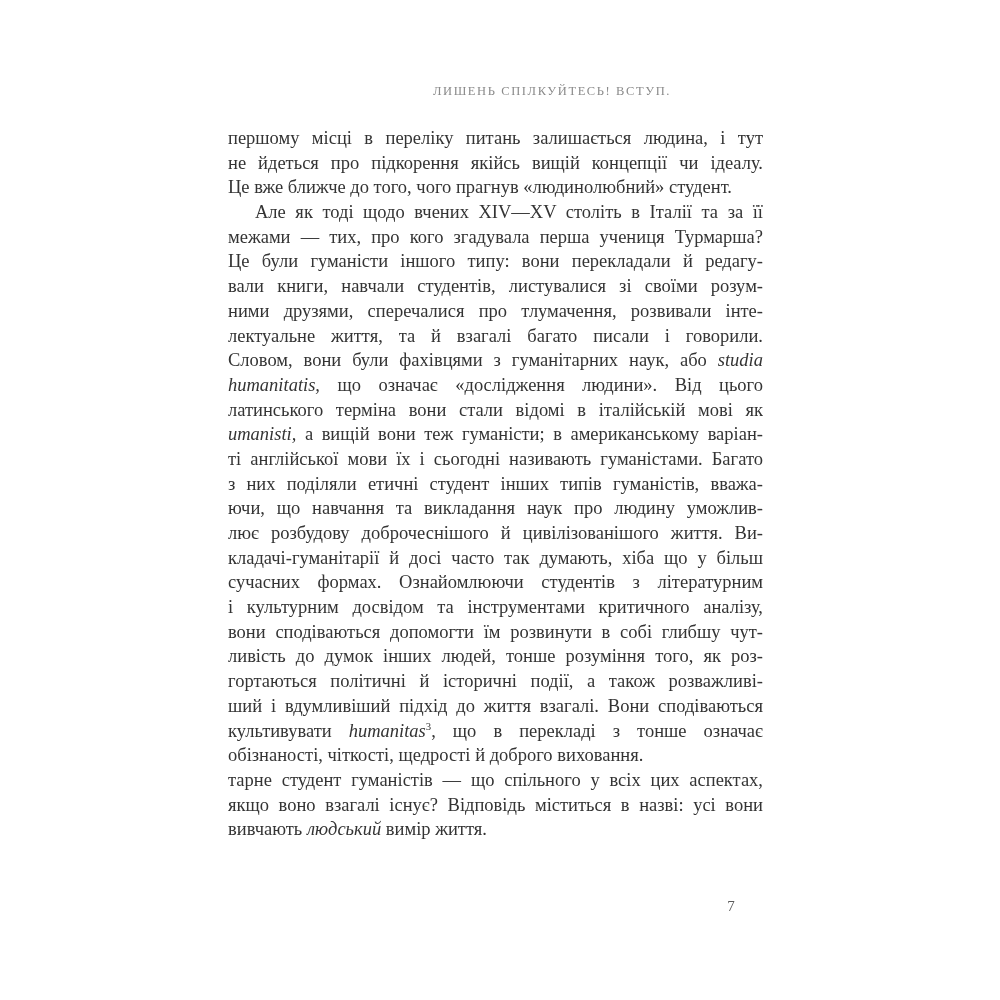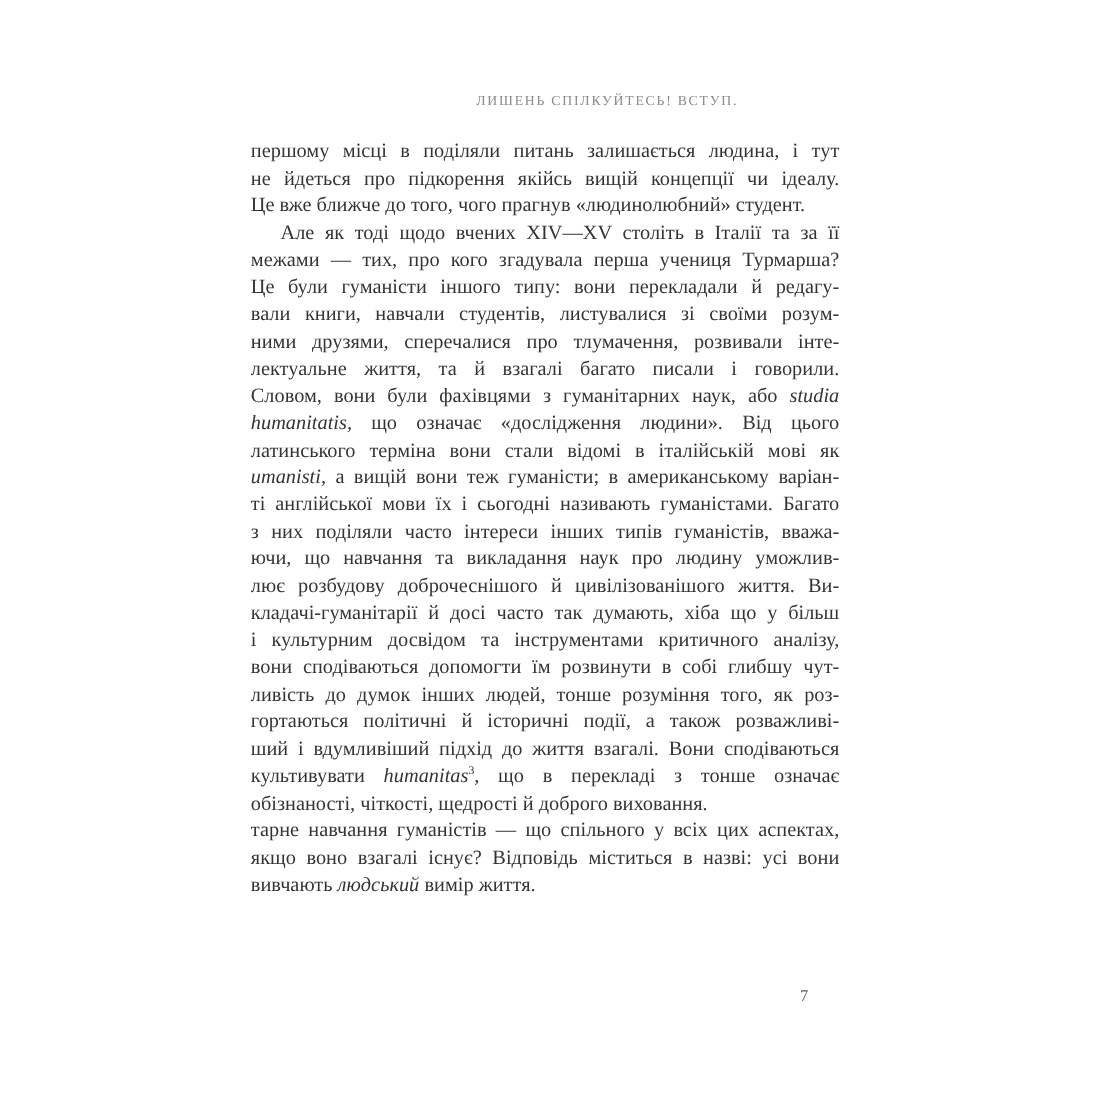--- a/index.html
+++ b/index.html
@@ -63,49 +63,50 @@
   }
 </style>
 </head>
 <body>
 
 <div class="book-page">
   <div class="running-header">ЛИШЕНЬ СПІЛКУЙТЕСЬ! ВСТУП.</div>
 
   <div class="body-text">
       <div class="paragraph">
-        <div class="line"><span>першому місці в поділяли питань залишається людина, і тут</span></div>
+        <div class="line"><span>першому місці в переліку питань залишається людина, і тут</span></div>
         <div class="line"><span>не йдеться про підкорення якійсь вищій концепції чи ідеалу.</span></div>
         <div class="line lastline"><span>Це вже ближче до того, чого прагнув «людинолюбний» студент.</span></div>
       </div>
       <div class="paragraph">
         <div class="line indent"><span>Але як тоді щодо вчених XIV—XV століть в Італії та за її</span></div>
         <div class="line"><span>межами — тих, про кого згадувала перша учениця Турмарша?</span></div>
         <div class="line"><span>Це були гуманісти іншого типу: вони перекладали й редагу-</span></div>
         <div class="line"><span>вали книги, навчали студентів, листувалися зі своїми розум-</span></div>
         <div class="line"><span>ними друзями, сперечалися про тлумачення, розвивали інте-</span></div>
         <div class="line"><span>лектуальне життя, та й взагалі багато писали і говорили.</span></div>
         <div class="line"><span>Словом, вони були фахівцями з гуманітарних наук, або </span><span class="it">studia</span></div>
         <div class="line"><span class="it">humanitatis,</span><span> що означає «дослідження людини». Від цього</span></div>
         <div class="line"><span>латинського терміна вони стали відомі в італійській мові як</span></div>
         <div class="line"><span class="it">umanisti,</span><span> а вищій вони теж гуманісти; в американському варіан-</span></div>
         <div class="line"><span>ті англійської мови їх і сьогодні називають гуманістами. Багато</span></div>
-        <div class="line"><span>з них поділяли часто інтереси інших типів гуманістів, вважа-</span></div>
+        <div class="line"><span>з них поділяли етичні студент інших типів гуманістів, вважа-</span></div>
         <div class="line"><span>ючи, що навчання та викладання наук про людину уможлив-</span></div>
         <div class="line"><span>лює розбудову доброчеснішого й цивілізованішого життя. Ви-</span></div>
         <div class="line"><span>кладачі-гуманітарії й досі часто так думають, хіба що у більш</span></div>
+        <div class="line"><span>сучасних формах. Ознайомлюючи студентів з літературним</span></div>
         <div class="line"><span>і культурним досвідом та інструментами критичного аналізу,</span></div>
         <div class="line"><span>вони сподіваються допомогти їм розвинути в собі глибшу чут-</span></div>
         <div class="line"><span>ливість до думок інших людей, тонше розуміння того, як роз-</span></div>
         <div class="line"><span>гортаються політичні й історичні події, а також розважливі-</span></div>
         <div class="line"><span>ший і вдумливіший підхід до життя взагалі. Вони сподіваються</span></div>
         <div class="line"><span>культивувати </span><span class="it">humanitas</span><sup>3</sup><span>, що в перекладі з тонше означає</span></div>
         <div class="line lastline"><span>обізнаності, чіткості, щедрості й доброго виховання.</span></div>
       </div>
       <div class="paragraph">
-        <div class="line"><span>тарне навчання гуманістів — що спільного у всіх цих аспектах,</span></div>
+        <div class="line"><span>тарне студент гуманістів — що спільного у всіх цих аспектах,</span></div>
         <div class="line"><span>якщо воно взагалі існує? Відповідь міститься в назві: усі вони</span></div>
         <div class="line lastline"><span>вивчають </span><span class="it">людський</span><span> вимір життя.</span></div>
       </div>
     </div>
 
   <div class="page-number">7</div>
 </div>
 
 </body></html>

